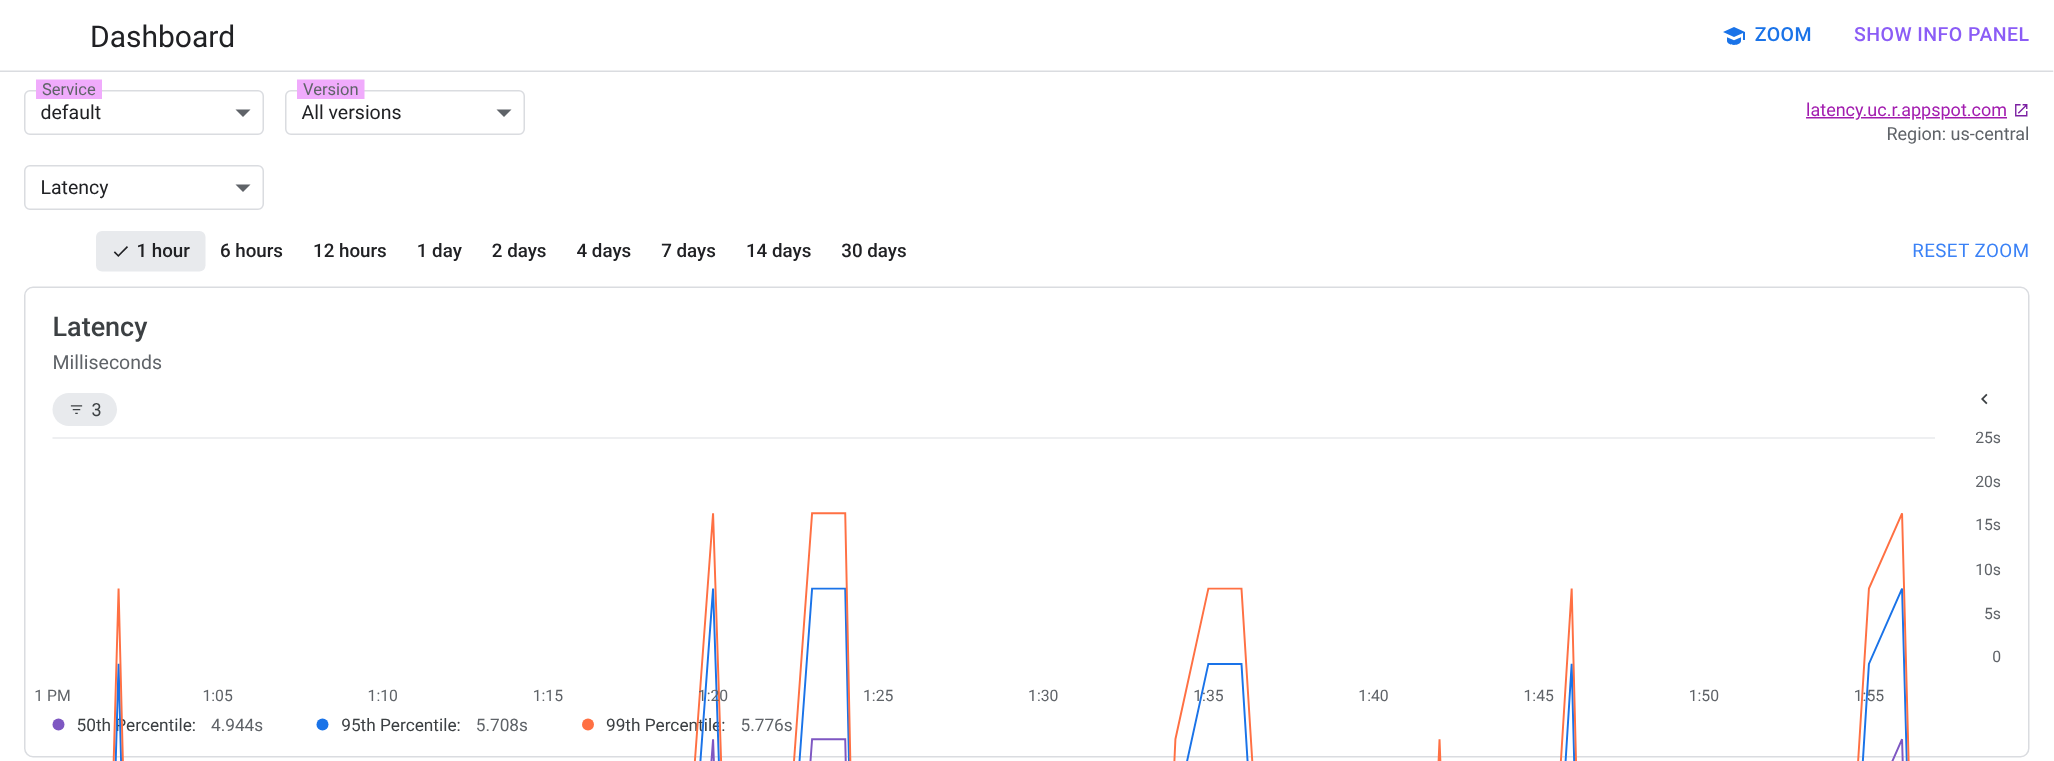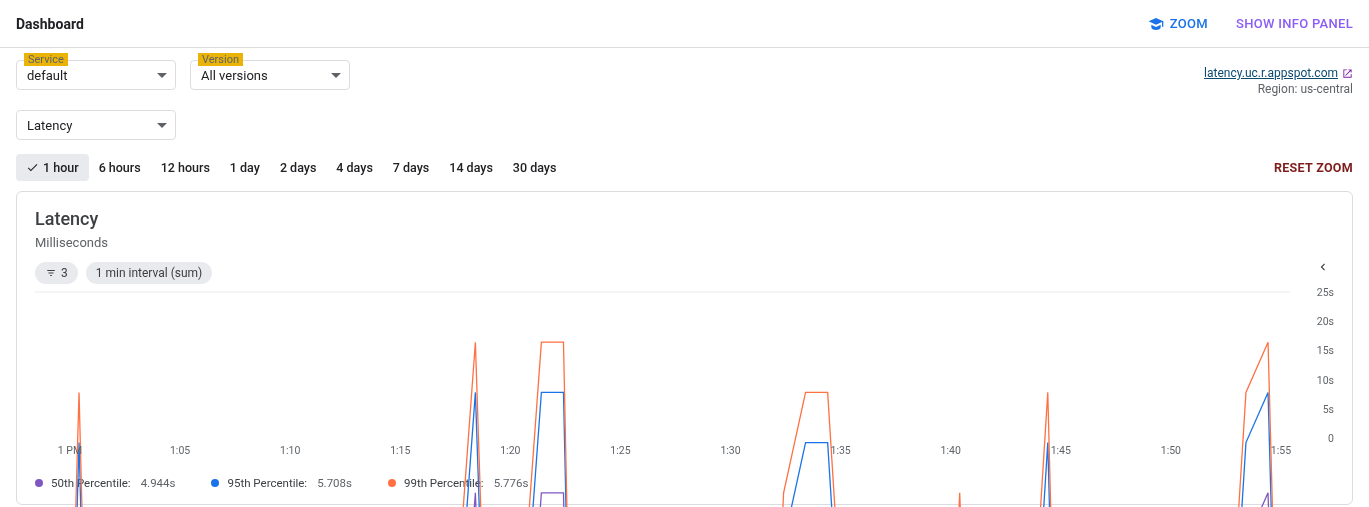--- a/index.html
+++ b/index.html
@@ -9,79 +9,79 @@
     font-size: 13px;
     color: #202124;
     background: #fff;
     width: 1369px;
   }
   .topbar {
     display: flex; align-items: center; justify-content: space-between;
     padding: 0 16px; height: 48px;
     border-bottom: 1px solid #dadce0;
   }
-  .page-title { font-size: 14px; font-weight: 700; color: #202124; }
+  .page-title { font-size: 20px; font-weight: 400; color: #202124; margin-left: 44px; }
   .top-actions { display: flex; align-items: center; gap: 28px; }
   .learn-btn {
     display: inline-flex; align-items: center; gap: 6px;
     color: #1a73e8; font-weight: 500; font-size: 13px; letter-spacing: .3px;
     cursor: pointer;
   }
   .info-panel-btn {
     color: #8b5cf6; font-weight: 500; font-size: 13px; letter-spacing: .3px;
     cursor: pointer;
   }
 
   .content { padding: 12px 16px 24px 16px; }
 
   .row { display: flex; align-items: flex-start; justify-content: space-between; }
   .selectors { display: flex; gap: 14px; margin-bottom: 16px; }
 
   .dd { position: relative; }
   .dd-label {
     position: absolute; top: -7px; left: 8px;
-    background: #eab308; padding: 0 4px;
+    background: #f0abfc; padding: 0 4px;
     font-size: 11px; color: #5f6368;
   }
   .dd-box {
     border: 1px solid #dadce0; border-radius: 4px;
     height: 30px; min-width: 160px;
     display: flex; align-items: center; justify-content: space-between;
     padding: 0 8px 0 10px; cursor: pointer; font-size: 13px; gap: 32px;
   }
   .caret {
     width: 0; height: 0;
     border-left: 5px solid transparent;
     border-right: 5px solid transparent;
     border-top: 5px solid #5f6368;
   }
 
   .app-link-block { text-align: right; font-size: 12px; padding-top: 6px; }
   .app-link {
-    color: #0c4a6e; text-decoration: underline;
+    color: #a21caf; text-decoration: underline;
     display: inline-flex; align-items: center; gap: 4px;
   }
   .ext-icon { width: 11px; height: 11px; }
   .region { color: #5f6368; margin-top: 2px; }
 
   .metric-row { margin-top: 4px; margin-bottom: 14px; }
 
   .range-row {
     display: flex; align-items: center; justify-content: space-between;
     margin-bottom: 10px;
   }
-  .ranges { display: flex; align-items: center; gap: 0; }
+  .ranges { display: flex; align-items: center; gap: 0; margin-left: 48px; }
   .range-btn {
     font-size: 12.5px; font-weight: 500; color: #202124;
     padding: 6px 10px; cursor: pointer; border-radius: 4px;
     display: inline-flex; align-items: center; gap: 4px;
   }
   .range-btn.selected { background: #e8eaed; }
   .check { width: 13px; height: 13px; }
-  .reset-zoom { color: #7f1d1d; font-size: 12.5px; font-weight: 700; letter-spacing: .3px; cursor: default; }
+  .reset-zoom { color: #3b82f6; font-size: 12.5px; font-weight: 400; letter-spacing: .3px; cursor: default; }
 
   .card {
     border: 1px solid #dadce0; border-radius: 6px;
     padding: 16px 18px 14px 18px;
   }
   .chart-title { font-size: 18px; font-weight: 500; color: #3c4043; }
   .chart-sub { font-size: 13px; color: #5f6368; margin-top: 6px; }
 
   .chips { display: flex; gap: 8px; margin-top: 12px; align-items: center; }
   .chip {
@@ -109,21 +109,21 @@
   .gridline { stroke: #e8eaed; stroke-width: 1; }
   .series { fill: none; stroke-width: 1.3; }
   .s0 { stroke: #7e57c2; }
   .s1 { stroke: #1a73e8; }
   .s2 { stroke: #ff7043; }
 
   .xaxis {
     position: absolute; left: 0; right: 44px; bottom: 0;
     height: 20px; font-size: 10.5px; color: #5f6368;
   }
-  .xtick { position: absolute; top: 2px; transform: translateX(-50%); white-space: nowrap; margin-left: 35px; }
+  .xtick { position: absolute; top: 15px; transform: translateX(-50%); white-space: nowrap; }
 
   .legend { display: flex; gap: 36px; margin-top: 14px; font-size: 11.5px; color: #3c4043; }
   .legend-item { display: inline-flex; align-items: center; gap: 8px; }
   .dot { width: 8px; height: 8px; border-radius: 50%; }
   .dot.s0 { background: #7e57c2; }
   .dot.s1 { background: #1a73e8; }
   .dot.s2 { background: #ff7043; }
   .legend-name { }
   .legend-val { color: #5f6368; margin-left: 2px; }
 </style>
@@ -207,23 +207,20 @@
     <div class="chart-title">Latency</div>
     <div class="chart-sub">Milliseconds</div>
 
     <div class="chip-row">
       <div class="chips">
         <div class="chip">
           <svg class="filter-icon" viewBox="0 0 24 24">
             <path fill="#3c4043" d="M3 5h18v2H3V5zm3 6h12v2H6v-2zm4 6h4v2h-4v-2z"></path>
           </svg>
           <span>3</span>
-        </div>
-        <div class="chip">
-          <span>1 min interval (sum)</span>
         </div>
       </div>
       <div class="collapse-caret">
         <svg width="14" height="14" viewBox="0 0 24 24">
           <path fill="#3c4043" d="M15.41 7.41 14 6l-6 6 6 6 1.41-1.41L10.83 12z"></path>
         </svg>
       </div>
     </div>
 
     <div class="chart-wrap">

